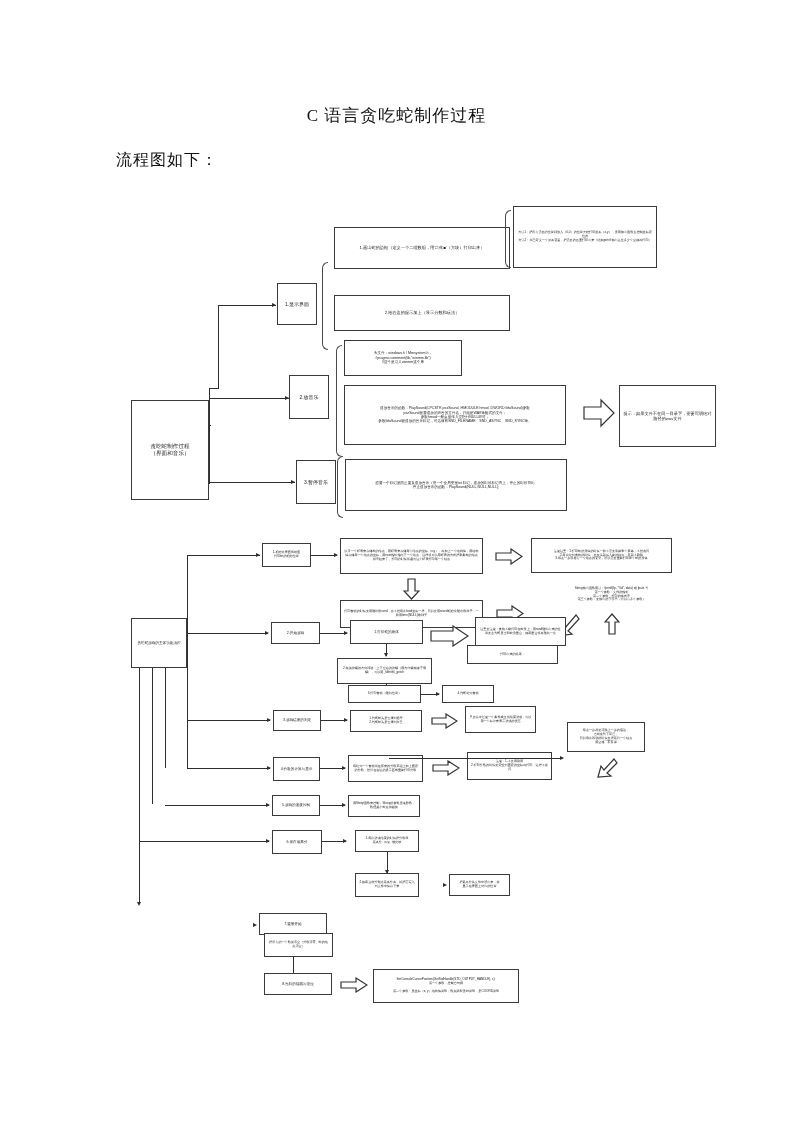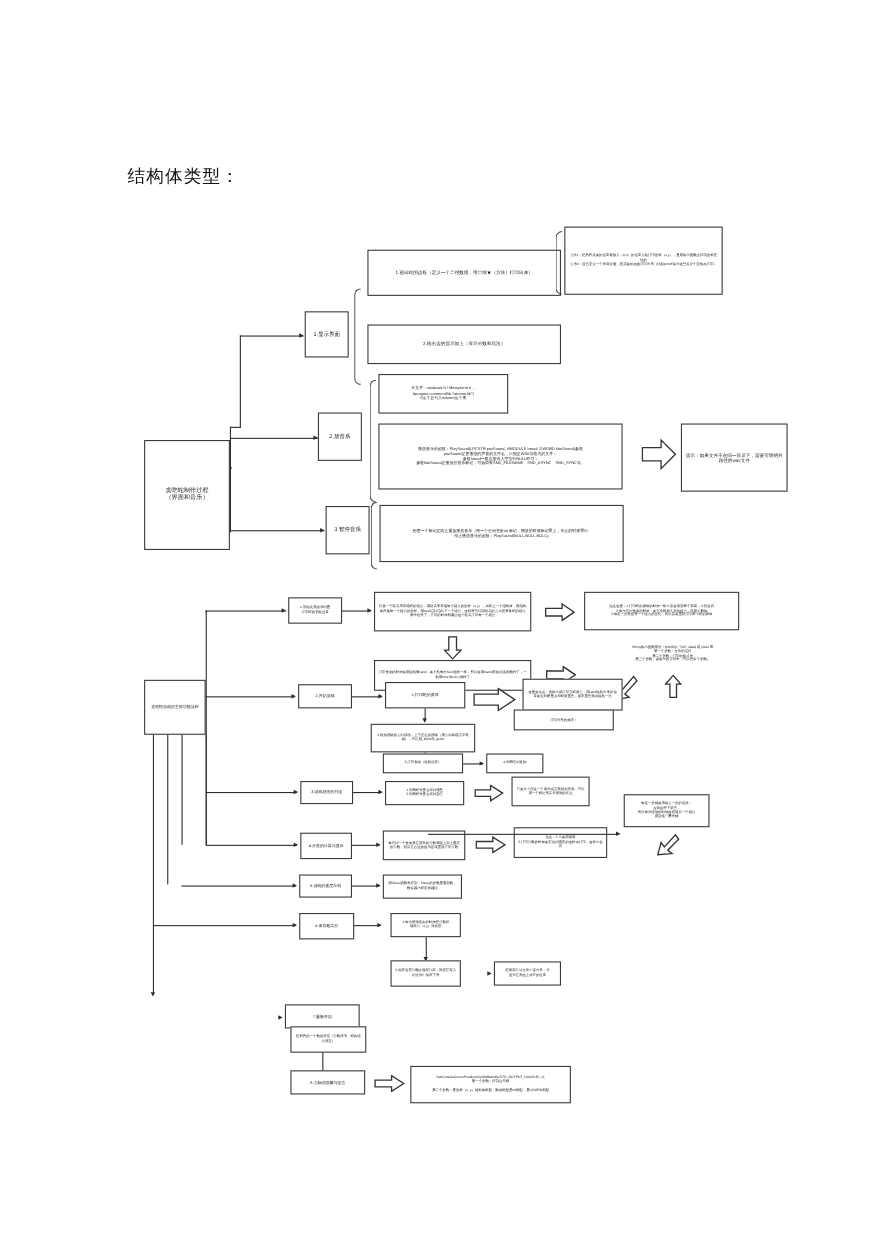--- a/index.html
+++ b/index.html
@@ -110,22 +110,23 @@
     fill: #ffffff;
     stroke: #333333;
     stroke-width: 1.2;
   }
 </style>
 </head>
 <body>
 
 <div id="page">
 
-
-  <div class="doc-subtitle">结构体类型：</div>
+  <div class="doc-title">C 语言贪吃蛇制作过程</div>
+
+  <div class="doc-subtitle">流程图如下：</div>
 
   <div class="fc" style="left:0; top:0; width:793px; height:530px;">
 
     <div class="node big" style="left:131px; top:400px; width:78px; height:100px; white-space:pre-line;">贪吃蛇制作过程
 （界面和音乐）</div>
 
     <div class="ln h" style="left:209px; top:425px; width:2px;"></div>
     <div class="ln v" style="left:209px; top:388px; height:96px;"></div>
 
     <div class="ln v" style="left:218px; top:305px; height:84px;"></div>

